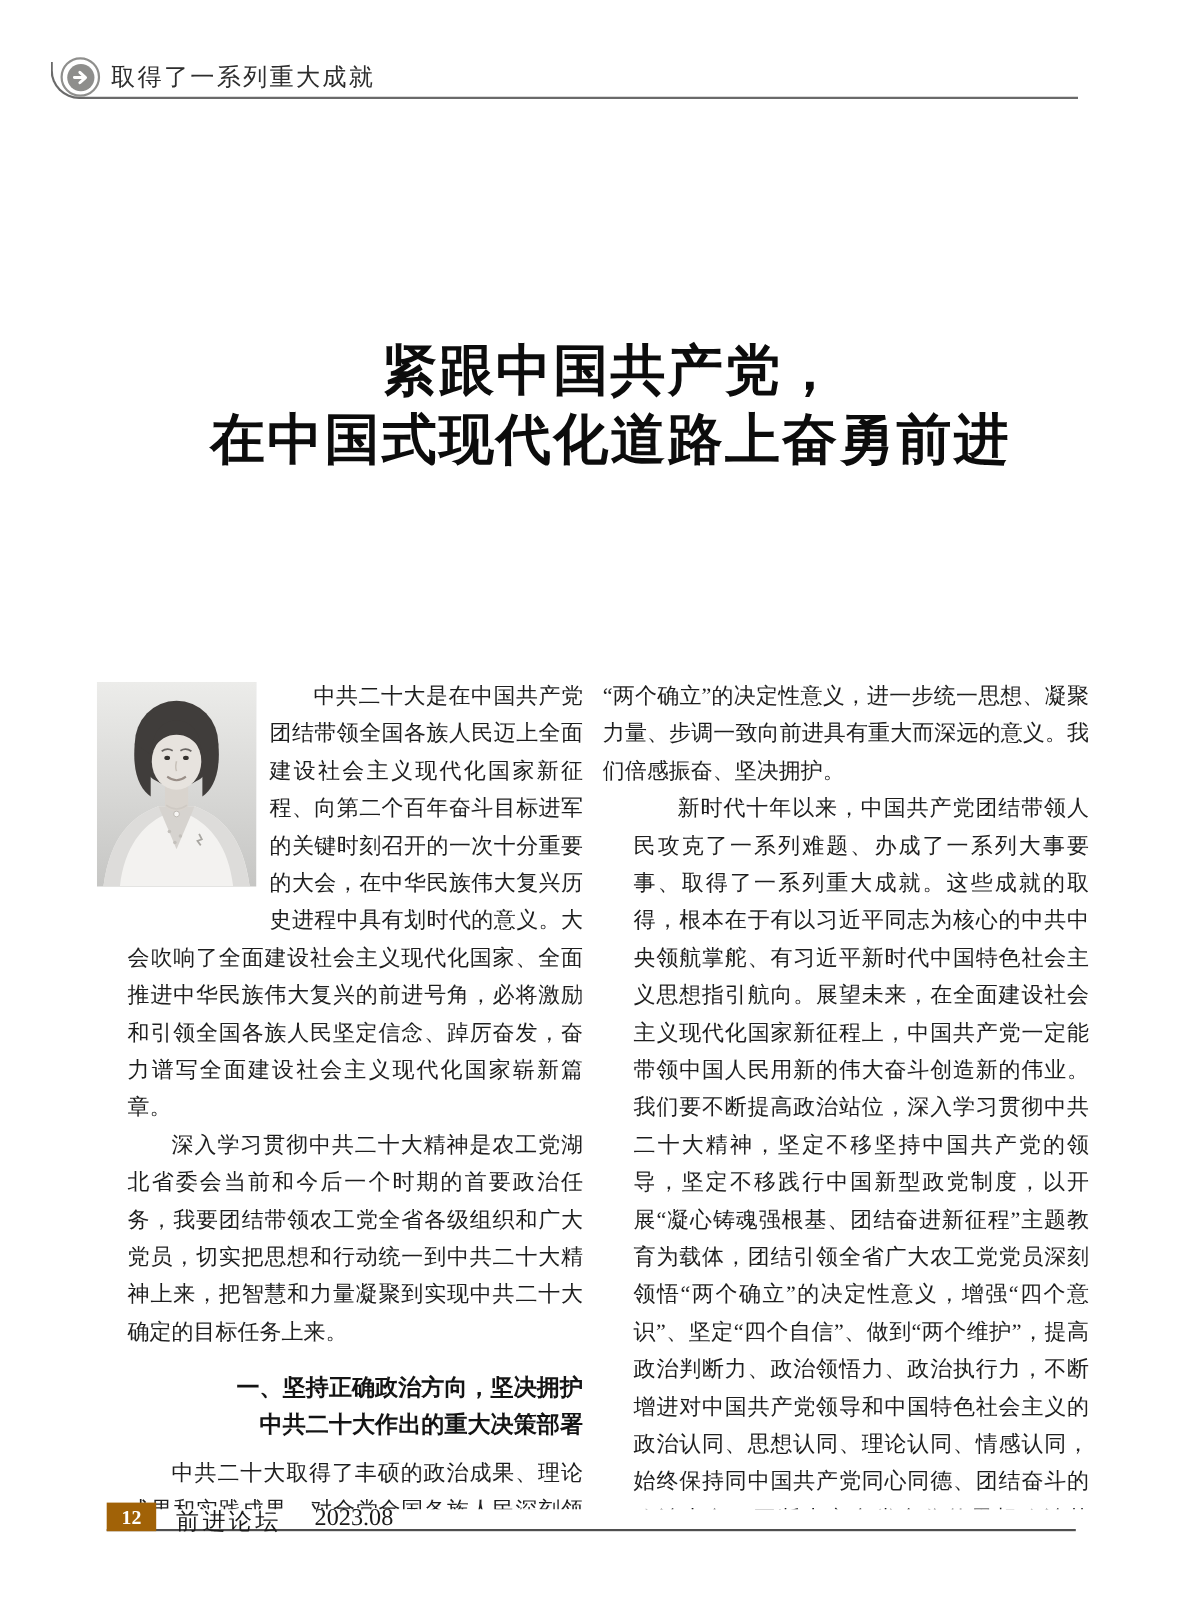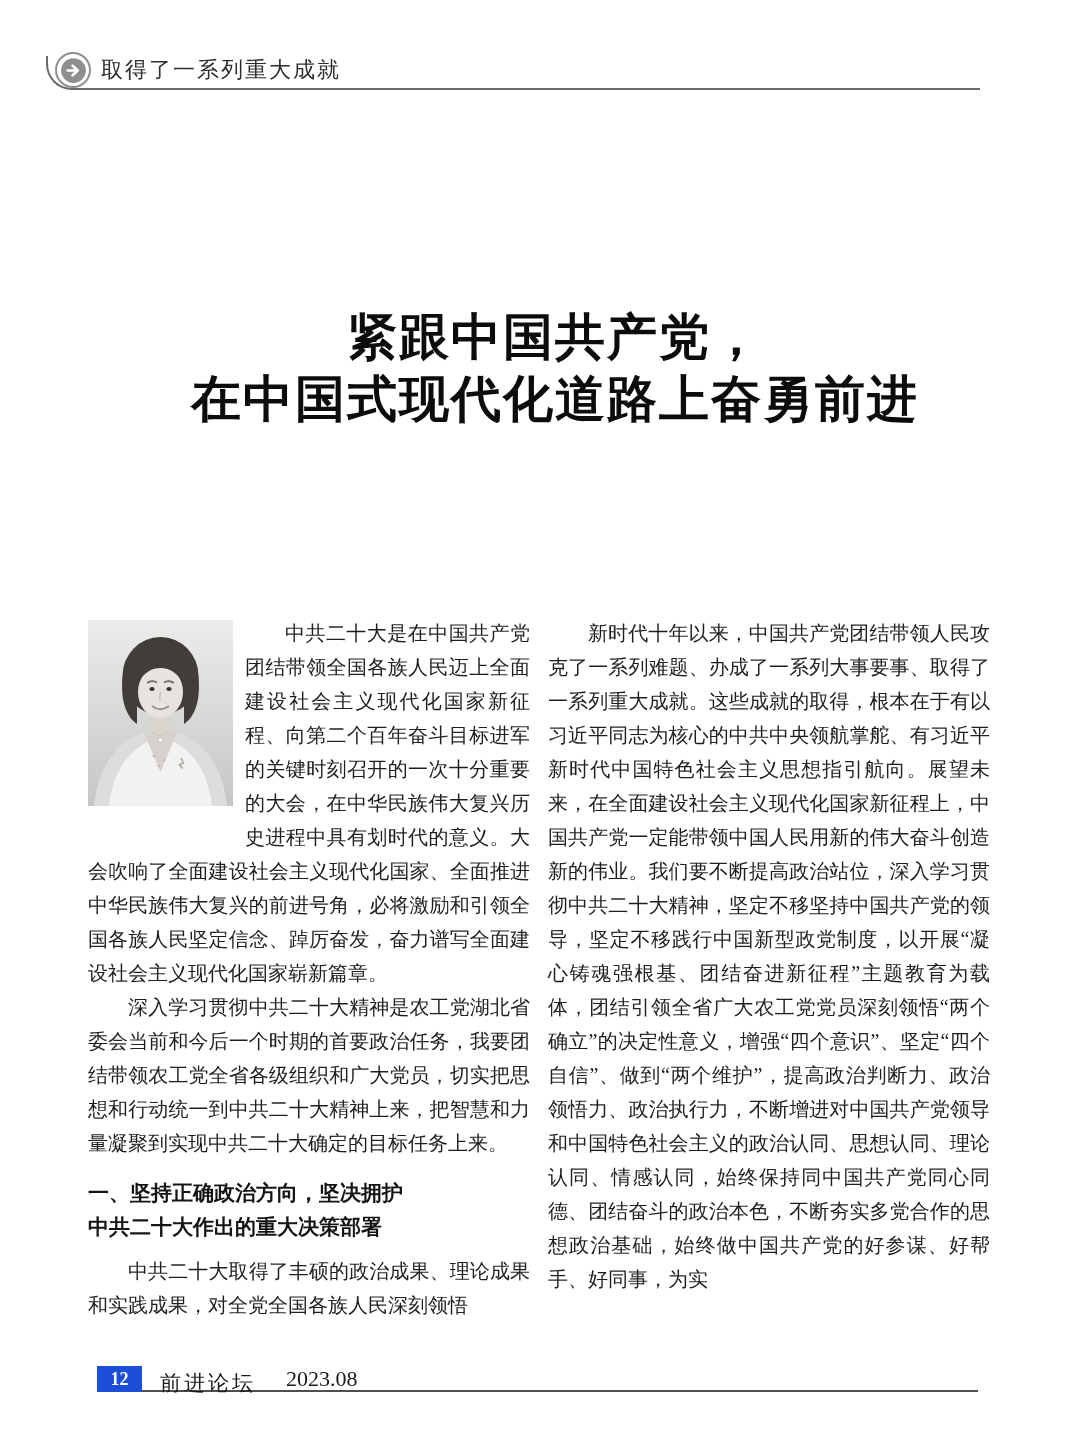--- a/index.html
+++ b/index.html
@@ -40,43 +40,43 @@
   }
 
   
   .columns{
     position:absolute;left:88px;top:616px;width:902px;height:756px;
     display:flex;justify-content:space-between;overflow:hidden;
   }
   .col{width:442px;font-size:20px;line-height:34px;text-align:justify;
        text-justify:inter-ideograph;color:#1e1e1e;}
   .col p{margin:0;}
-  .col p.indent{text-indent:2em;}
+  .col p.indent{text-indent:2em;margin-left:28px;}
 
   .photo{
     float:left;width:145px;height:186px;margin:4px 12px 46px 0;
     background:#d8d8d6;overflow:hidden;
   }
   .photo svg{display:block;width:100%;height:100%;}
 
   .section-heading{
-    margin:16px 0 10px 0;text-align:left;font-size:21px;line-height:34px;
+    margin:16px 0 10px 0;text-align:right;font-size:21px;line-height:34px;
     font-weight:700;color:#141414;
   }
   .section-heading span{display:block;}
 
   
   .page-footer{position:absolute;left:0;top:1360px;width:1071px;height:40px;}
   .footer-rule{
     position:absolute;left:97px;top:30px;width:881px;height:0;
     border-top:2px solid #4f4f4f;
   }
   .page-number-box{
     position:absolute;left:97px;top:6px;width:45px;height:26px;
-    background:#1d4ed8;color:#ffffff;display:flex;align-items:center;justify-content:center;
+    background:#a16207;color:#ffffff;display:flex;align-items:center;justify-content:center;
     font-family:"Liberation Serif","DejaVu Serif",serif;font-weight:700;font-size:18px;
   }
   .journal-name{
     position:absolute;left:160px;top:9px;font-size:21px;letter-spacing:3px;color:#1a1a1a;
     font-family:"Liberation Serif","DejaVu Serif",serif;
   }
   .issue{
     position:absolute;left:286px;top:6px;font-size:22px;color:#1a1a1a;
     font-family:Liberation Serif, serif;
   }
@@ -152,20 +152,21 @@
       <p class="indent">中共二十大是在中国共产党团结带领全国各族人民迈上全面建设社会主义现代化国家新征程、向第二个百年奋斗目标进军的关键时刻召开的一次十分重要的大会，在中华民族伟大复兴历史进程中具有划时代的意义。大会吹响了全面建设社会主义现代化国家、全面推进中华民族伟大复兴的前进号角，必将激励和引领全国各族人民坚定信念、踔厉奋发，奋力谱写全面建设社会主义现代化国家崭新篇章。</p>
       <p class="indent">深入学习贯彻中共二十大精神是农工党湖北省委会当前和今后一个时期的首要政治任务，我要团结带领农工党全省各级组织和广大党员，切实把思想和行动统一到中共二十大精神上来，把智慧和力量凝聚到实现中共二十大确定的目标任务上来。</p>
       <h2 class="section-heading">
         <span>一、坚持正确政治方向，坚决拥护</span>
         <span>中共二十大作出的重大决策部署</span>
       </h2>
       <p class="indent">中共二十大取得了丰硕的政治成果、理论成果和实践成果，对全党全国各族人民深刻领悟</p>
     </div>
 
     <div class="col">
+      <p>“两个确立”的决定性意义，进一步统一思想、凝聚力量、步调一致向前进具有重大而深远的意义。我们倍感振奋、坚决拥护。</p>
       <p class="indent">新时代十年以来，中国共产党团结带领人民攻克了一系列难题、办成了一系列大事要事、取得了一系列重大成就。这些成就的取得，根本在于有以习近平同志为核心的中共中央领航掌舵、有习近平新时代中国特色社会主义思想指引航向。展望未来，在全面建设社会主义现代化国家新征程上，中国共产党一定能带领中国人民用新的伟大奋斗创造新的伟业。我们要不断提高政治站位，深入学习贯彻中共二十大精神，坚定不移坚持中国共产党的领导，坚定不移践行中国新型政党制度，以开展“凝心铸魂强根基、团结奋进新征程”主题教育为载体，团结引领全省广大农工党党员深刻领悟“两个确立”的决定性意义，增强“四个意识”、坚定“四个自信”、做到“两个维护”，提高政治判断力、政治领悟力、政治执行力，不断增进对中国共产党领导和中国特色社会主义的政治认同、思想认同、理论认同、情感认同，始终保持同中国共产党同心同德、团结奋斗的政治本色，不断夯实多党合作的思想政治基础，始终做中国共产党的好参谋、好帮手、好同事，为实</p>
     </div>
 
   </div>
 
   <div class="page-footer">
     <div class="footer-rule"></div>
     <div class="page-number-box">
       <span>12</span>
     </div>

